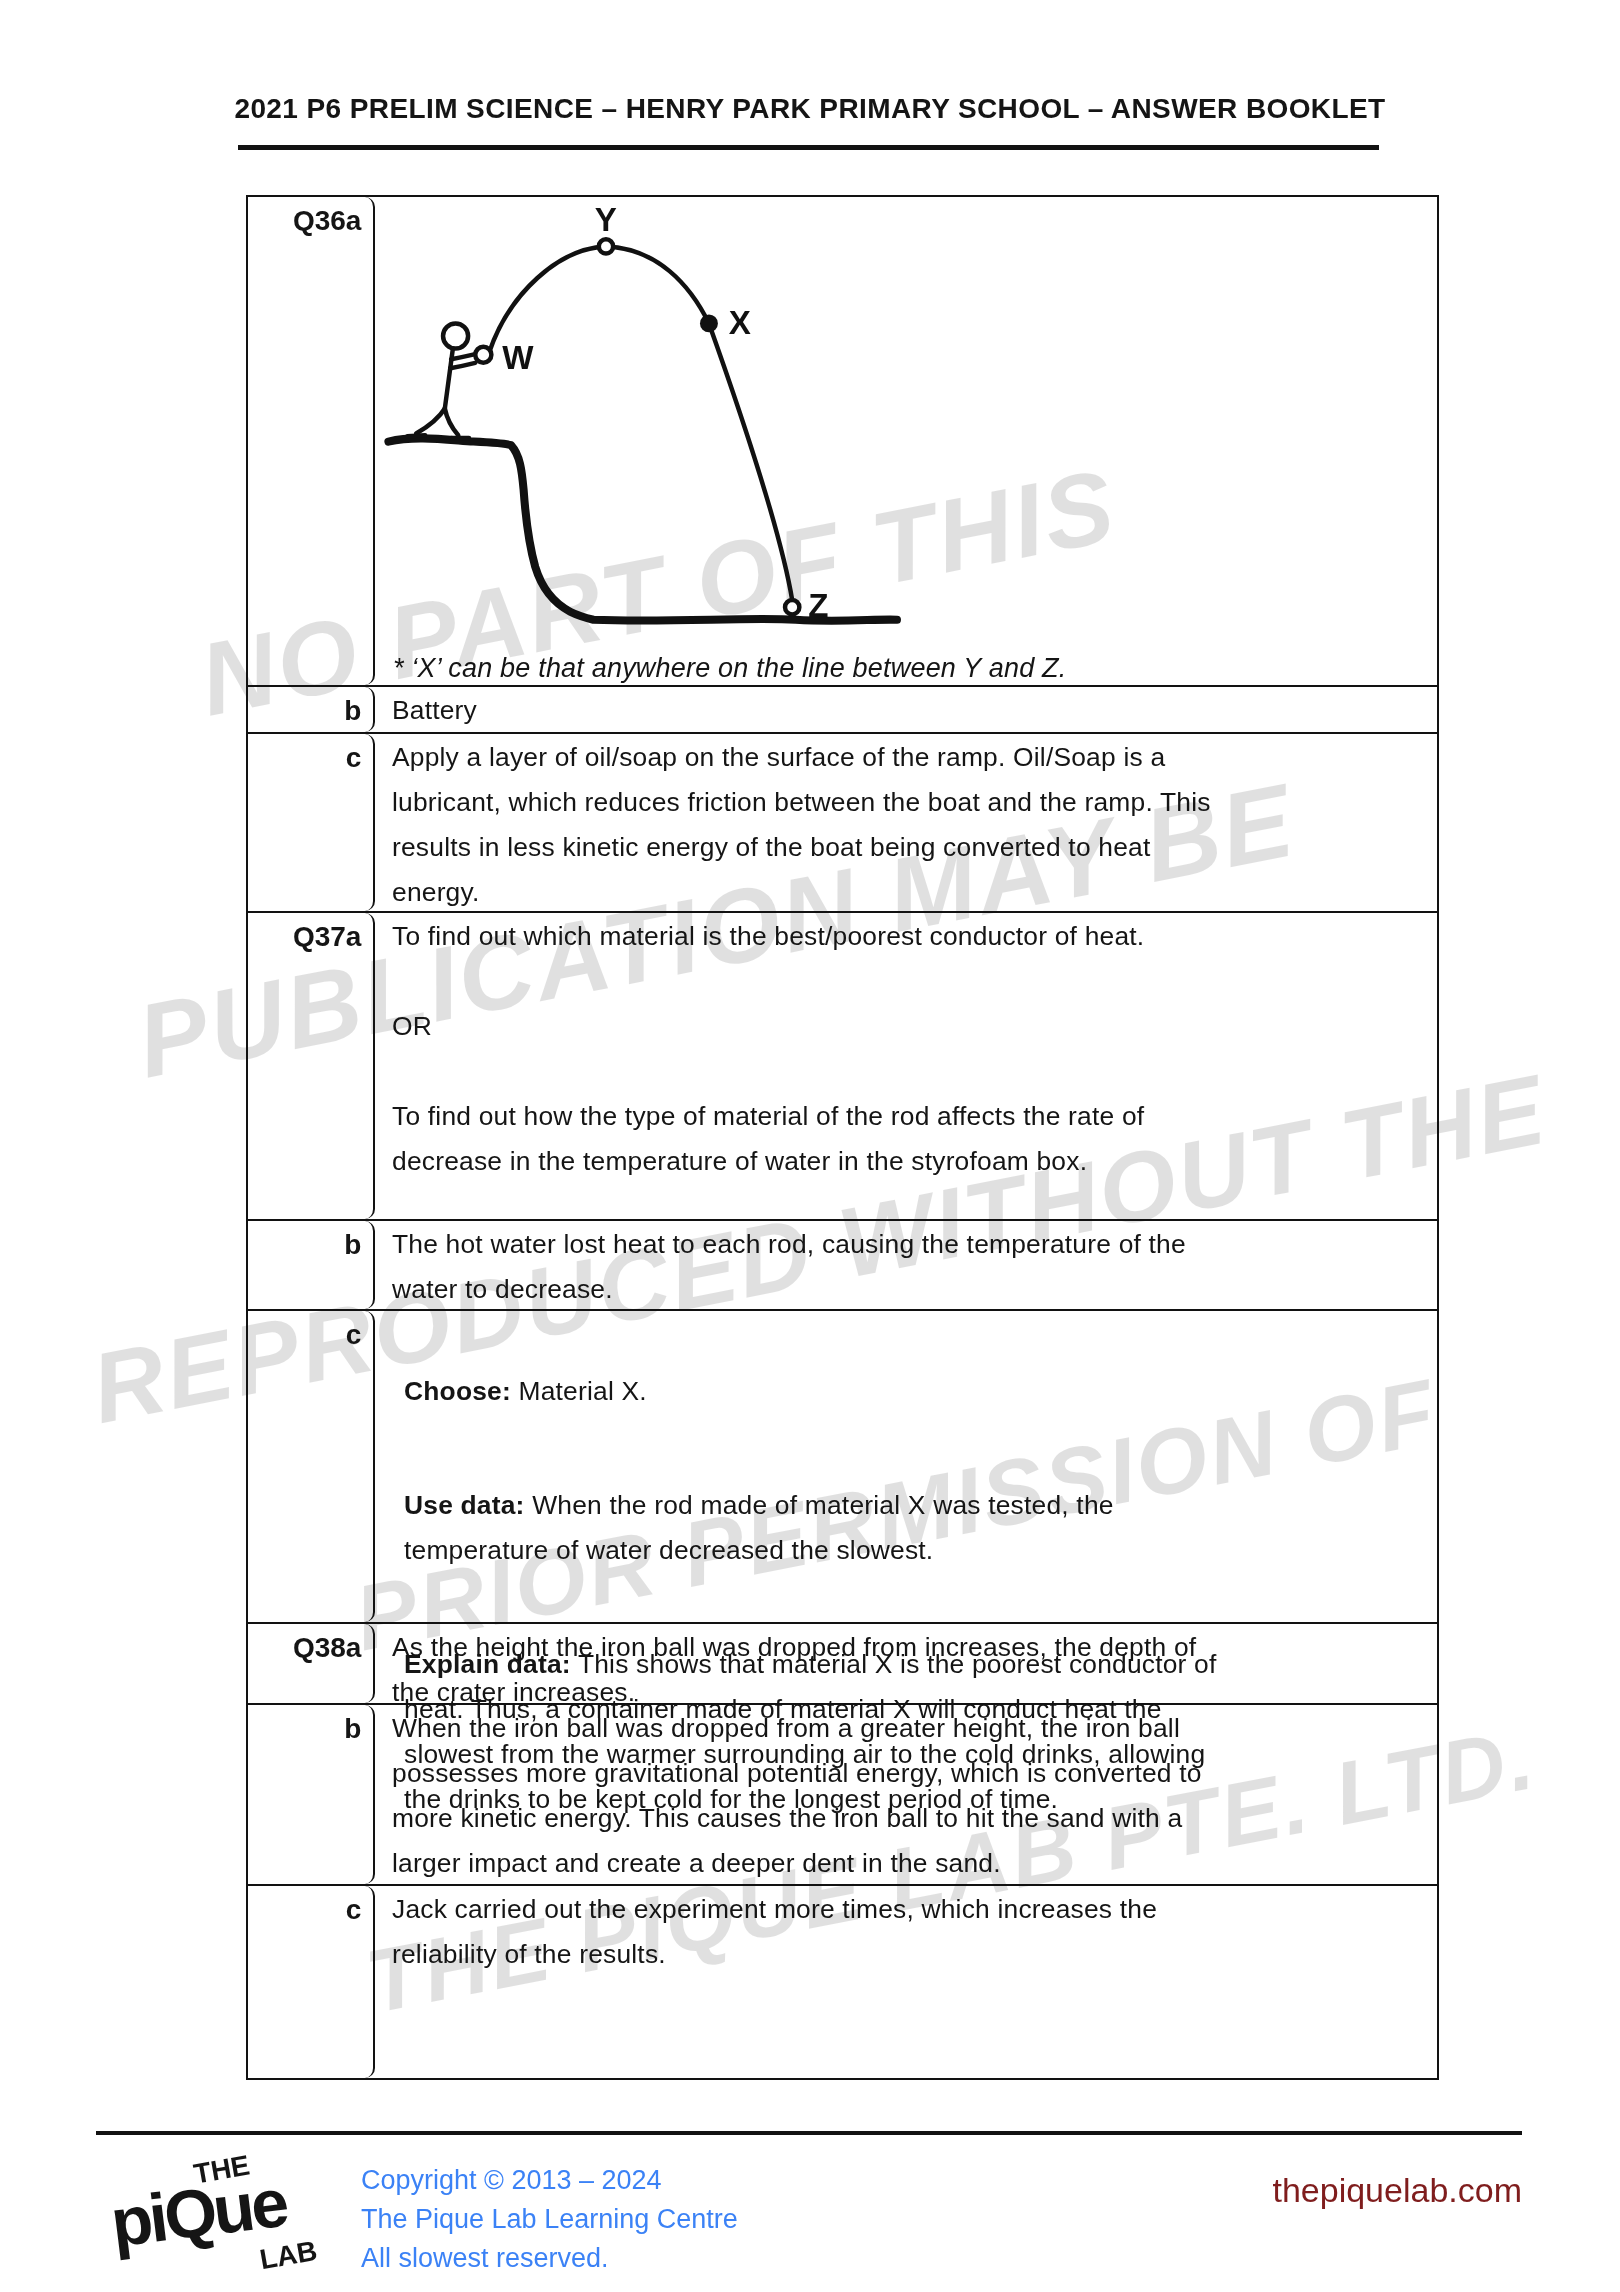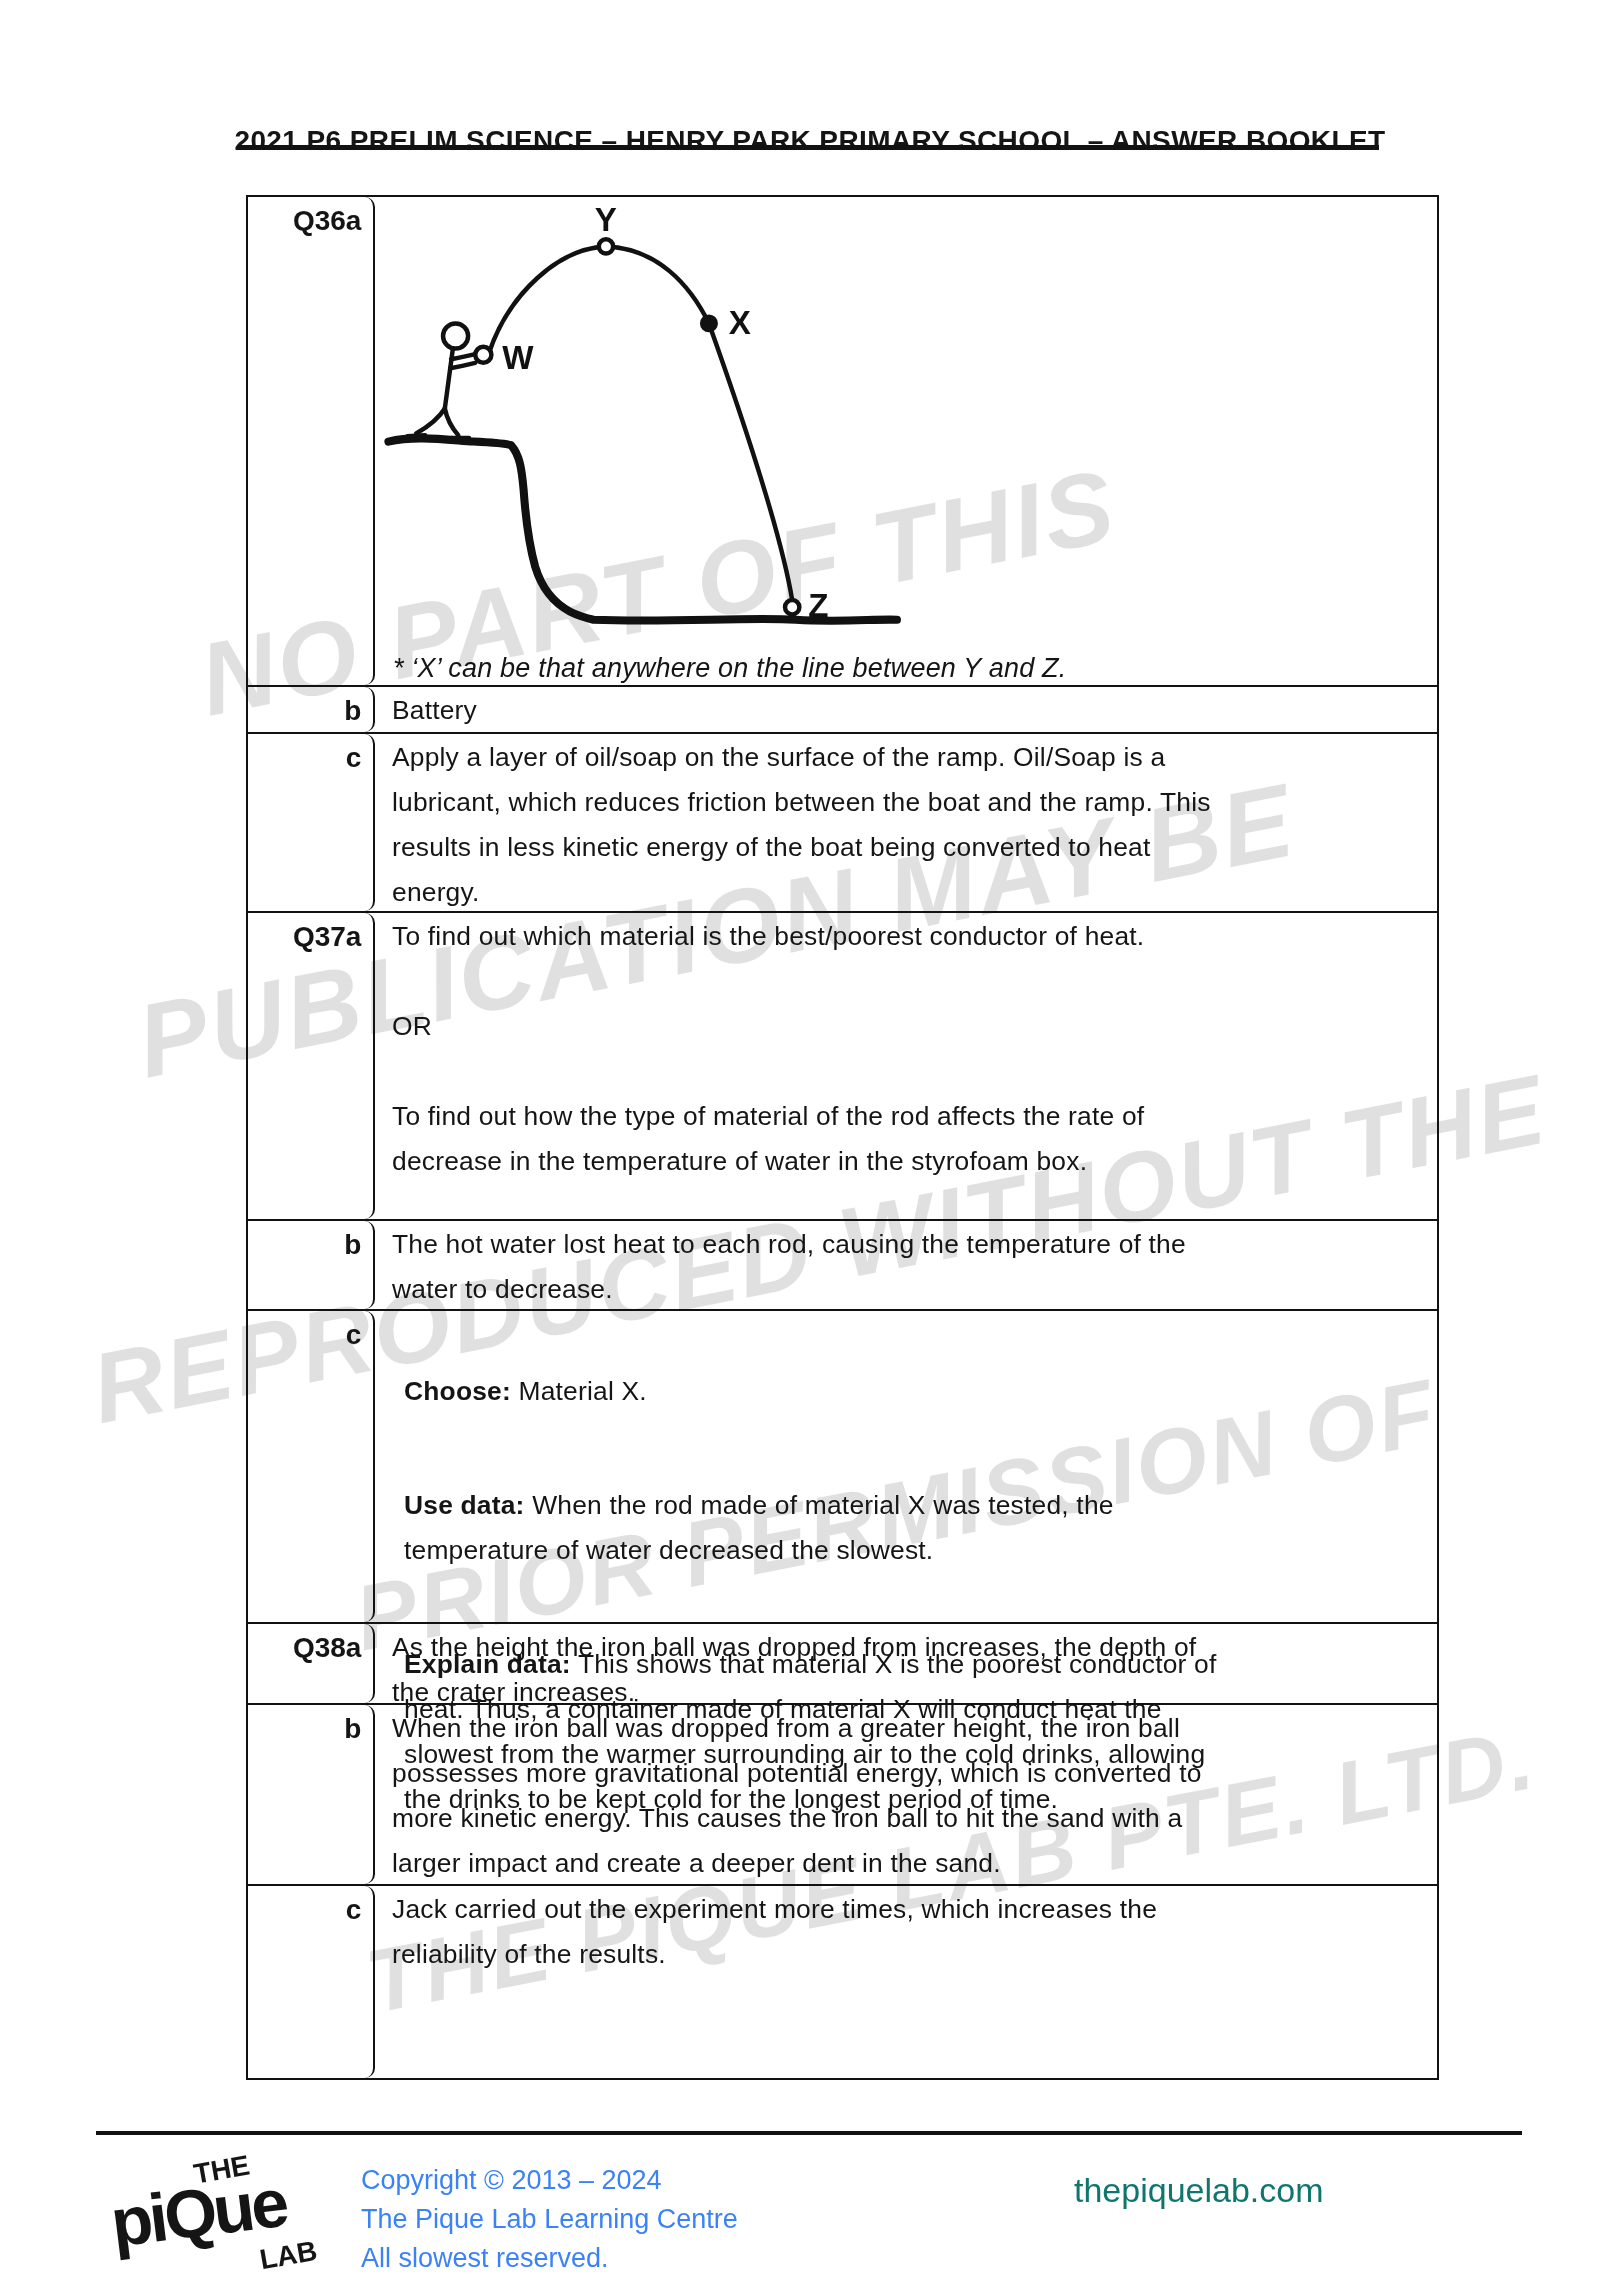--- a/index.html
+++ b/index.html
@@ -1,21 +1,21 @@
 <!DOCTYPE html>
 <html style="font-size:14.3px"><head>
 <meta charset="utf-8">
 <style>
   html,body{margin:0;padding:0;background:#888;}
   .page{position:relative;width:1620px;height:2293px;background:#ffffff;
         font-family:"Liberation Sans",sans-serif;color:#151515;overflow:hidden;margin:0 auto;}
 
   
   .title{position:absolute;left:0;top:93px;width:100%;text-align:center;
-         font-size:28px;font-weight:bold;letter-spacing:0.4px;z-index:2;margin-top:32px;}
+         font-size:28px;font-weight:bold;letter-spacing:0.4px;z-index:2;}
   .title-rule{position:absolute;left:238px;top:145px;width:1141px;height:4.5px;background:#121212;z-index:2;}
 
   
   .wm{position:absolute;font-weight:bold;font-style:italic;color:rgba(0,0,0,0.12);
       white-space:nowrap;transform:translate(-50%,-50%) rotate(-11deg);letter-spacing:2.7px;z-index:1;}
 
   
   .answer-table{position:absolute;left:246px;top:195px;width:1193px;height:1885px;
         border:2.7px solid #121212;display:flex;flex-direction:column;z-index:2;box-sizing:border-box;}
   .row{display:flex;box-sizing:border-box;}
@@ -33,22 +33,22 @@
   
   .traj-svg{position:absolute;left:0;top:0;}
 
   
   .footer-rule{position:absolute;left:96px;top:2131px;width:1426px;height:3.6px;background:#121212;z-index:2;}
   .logo{position:absolute;left:112px;top:2153px;width:242px;height:134px;transform:rotate(-7deg);z-index:2;}
   .logo-the{position:absolute;left:88px;top:0;font-size:28px;font-weight:bold;transform:rotate(-3deg);}
   .logo-main{position:absolute;left:0;top:16px;font-size:68px;font-weight:bold;letter-spacing:-3.6px;}
   .logo-lab{position:absolute;left:143px;top:93px;font-size:28px;font-weight:bold;transform:rotate(-3deg);}
   .copyright{position:absolute;left:361px;top:2161px;font-size:27px;line-height:39px;color:#3b82f6;z-index:2;}
-  .website{position:absolute;left:1074px;top:2171px;width:448px;text-align:left;
-           font-size:34px;color:#0f766e;z-index:2;}
+  .website{position:absolute;left:1074px;top:2171px;width:448px;text-align:right;
+           font-size:34px;color:#7f1d1d;z-index:2;}
 </style>
 </head>
 <body>
 
 <div class="page">
 
   <div class="title">2021 P6 PRELIM SCIENCE – HENRY PARK PRIMARY SCHOOL – ANSWER BOOKLET</div>
   <div class="title-rule"></div>
 
   <div class="wm" style="left:658px;top:593px;font-size:103px;">NO PART OF THIS</div>

